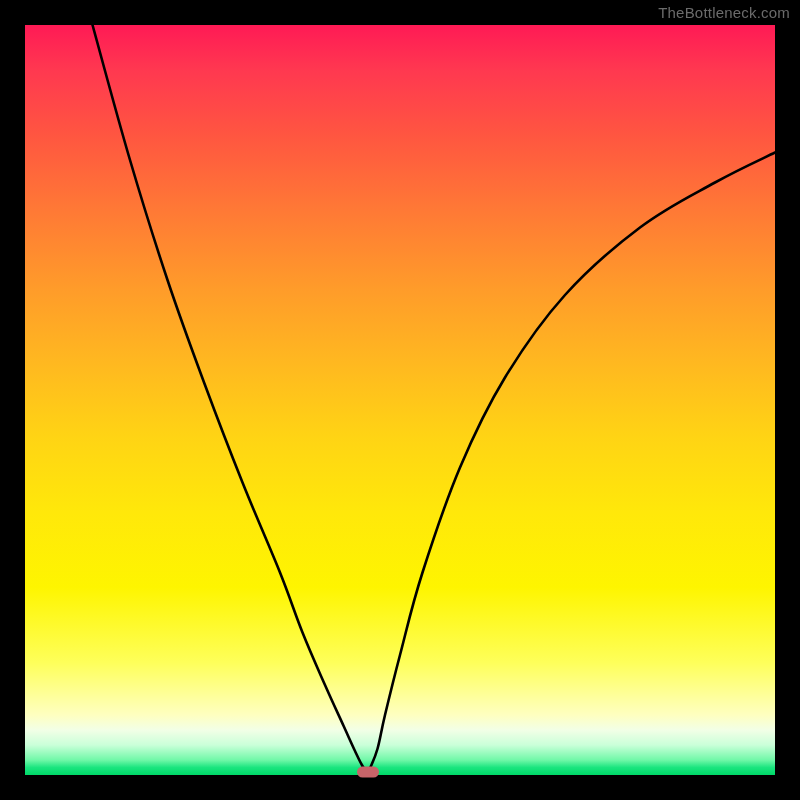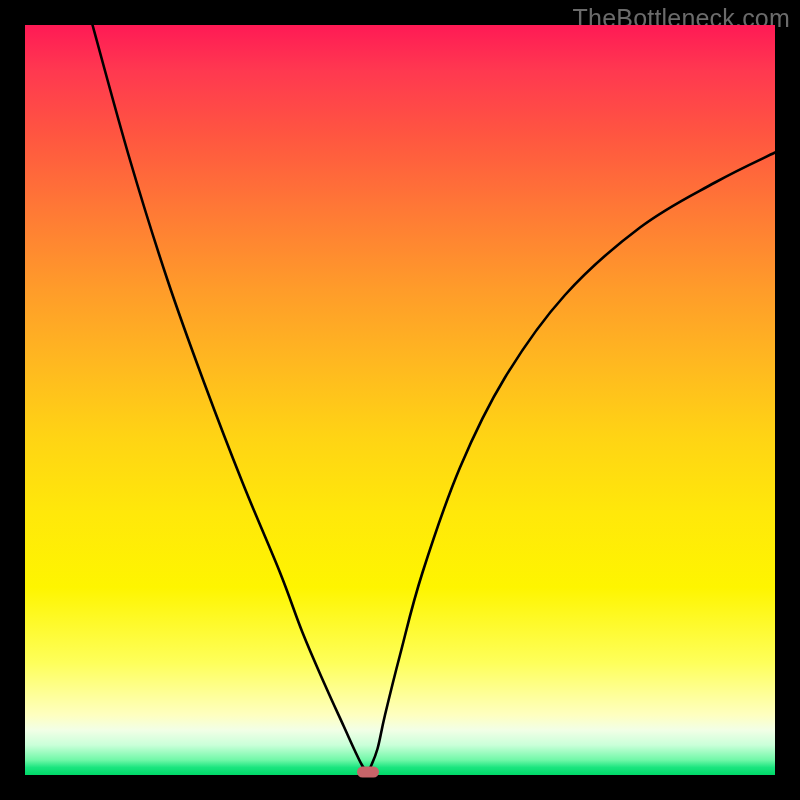--- a/index.html
+++ b/index.html
@@ -41,21 +41,21 @@
       #70f8a8 98%,
       #1ae57f 99%,
       #00d968 100%
     );
   }
   .watermark {
     position: absolute;
     top: 4px;
     right: 10px;
     color: #6b6b6b;
-    font-size: 25px;
+    font-size: 15px;
     font-weight: 500;
     letter-spacing: 0.2px;
     pointer-events: none;
   }
   svg.curve {
     position: absolute;
     left: 0;
     top: 0;
     width: 750px;
     height: 750px;

